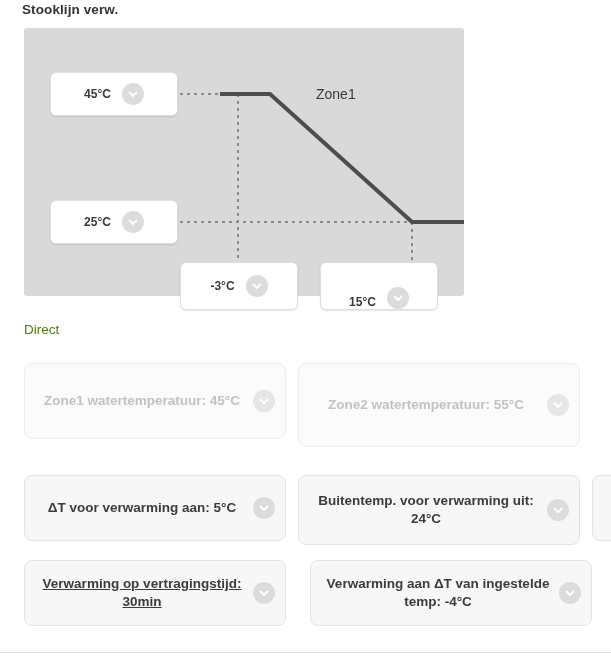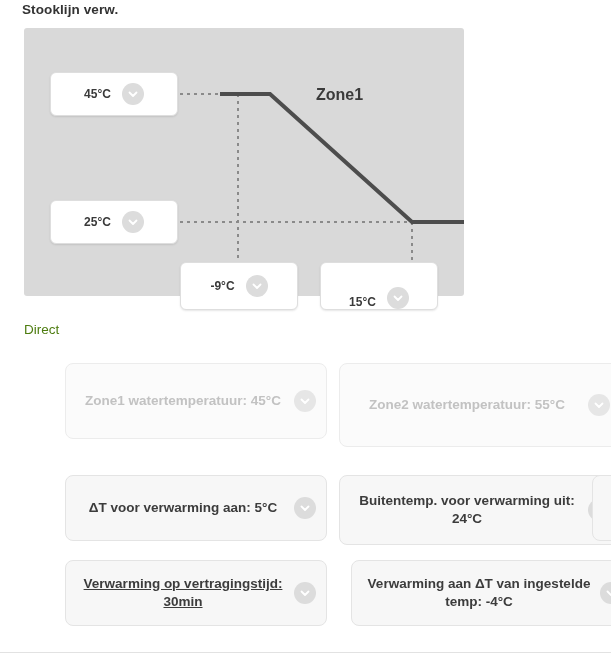--- a/index.html
+++ b/index.html
@@ -47,22 +47,22 @@
     position: absolute;
     left: 0;
     top: 0;
     width: 440px;
     height: 268px;
   }
   .zone-label {
     position: absolute;
     left: 292px;
     top: 58px;
-    font-size: 16px;
-    font-weight: bold;
+    font-size: 14px;
+    font-weight: normal;
     color: #3a3a3a;
   }
 
   
   .pill {
     position: absolute;
     background: #ffffff;
     border: 1px solid #dedede;
     border-radius: 6px;
     box-shadow: 0 1px 2px rgba(0,0,0,0.10);
@@ -109,21 +109,20 @@
   
   .card {
     position: absolute;
     background: #f7f7f7;
     border: 1px solid #e4e4e4;
     border-radius: 8px;
     box-sizing: border-box;
     display: flex;
     align-items: center;
     padding: 0 10px 0 14px;
-    margin-left: 41px;
   }
   .card .card-text {
     flex: 1;
     text-align: center;
     font-size: 13.5px;
     font-weight: bold;
     line-height: 1.35;
     color: #3c3c3c;
     padding-right: 4px;
   }
@@ -200,21 +199,21 @@
       <span class="chev">
         <span class="chev-circle">
           <svg width="12" height="12" viewBox="0 0 12 12">
               <path d="M2.5 4.5 L6 8 L9.5 4.5" fill="none" stroke="#ffffff" stroke-width="1.8" stroke-linecap="round" stroke-linejoin="round"></path>
             </svg>
         </span>
       </span>
     </div>
 
     <div class="pill" id="pill-x-left">
-      <span class="pill-text">-9°C</span>
+      <span class="pill-text">-3°C</span>
       <span class="chev">
         <span class="chev-circle">
           <svg width="12" height="12" viewBox="0 0 12 12">
               <path d="M2.5 4.5 L6 8 L9.5 4.5" fill="none" stroke="#ffffff" stroke-width="1.8" stroke-linecap="round" stroke-linejoin="round"></path>
             </svg>
         </span>
       </span>
     </div>
 
     <div class="pill" id="pill-x-right">

